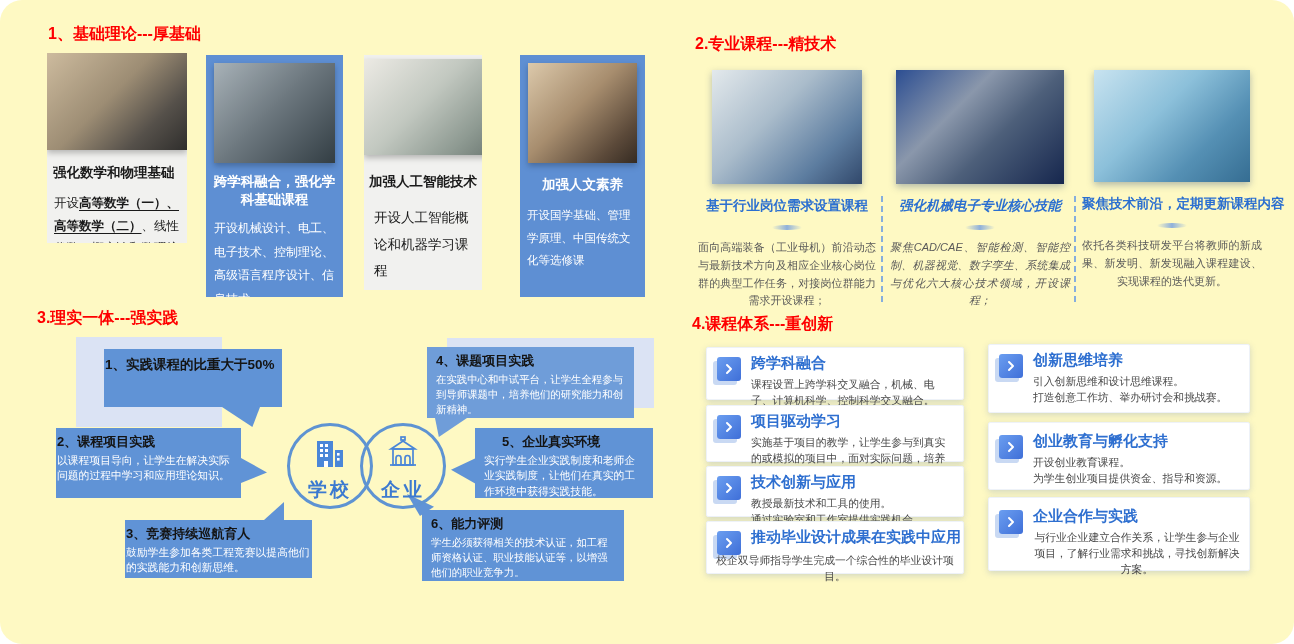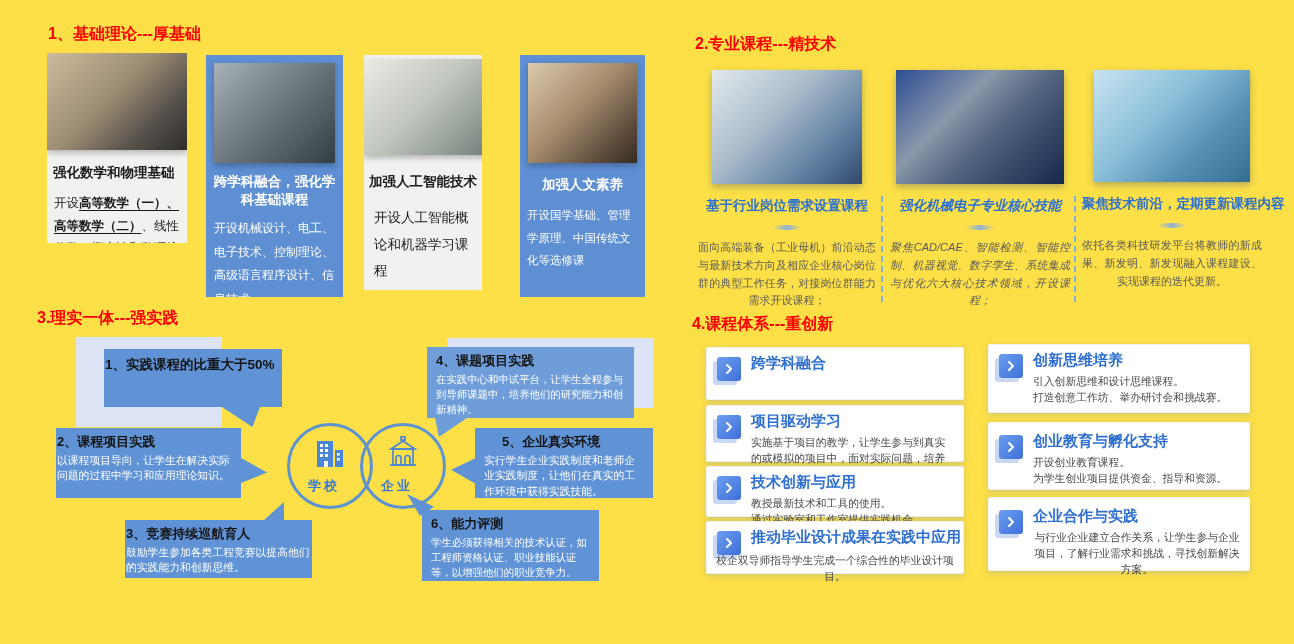--- a/index.html
+++ b/index.html
@@ -1,18 +1,18 @@
 <!DOCTYPE html>
 <html><head>
 <meta charset="utf-8">
 <style>
   html,body{margin:0;padding:0;background:#fff;}
   *{box-sizing:border-box;}
   body{font-family:"Liberation Sans","DejaVu Sans",sans-serif;}
-  .canvas{position:relative;width:1294px;height:644px;background:#fde047;overflow:hidden;}
+  .canvas{position:relative;width:1294px;height:644px;background:#fef9c3;overflow:hidden;border-radius:22px;}
 
   .sec-header{position:absolute;font-size:16px;font-weight:bold;color:#fe0000;white-space:nowrap;}
 
   
   .s1-card{position:absolute;overflow:hidden;}
   .s1-gray{background:#f1f1ef;color:#1a1a1a;}
   .s1-blue{background:#5e8fd3;color:#ffffff;font-family:Liberation Serif, serif;}
   .s1-photo{display:block;box-shadow:0 3px 6px rgba(0,0,0,.25);}
   .s1-title{font-weight:bold;font-size:13.5px;line-height:1.35;}
   .s1-body{font-size:12.5px;line-height:1.8;}
@@ -27,21 +27,21 @@
   .s2-body{margin-top:9px;font-size:11px;color:#595959;line-height:1.62;text-align:justify;text-align-last:center;}
   .s2-divider{position:absolute;width:0;border-left:2px dashed #86aedd;}
 
   
   .shadow-bubble{position:absolute;background:#dbe3f4;}
   .bubble{position:absolute;background:#6093d6;padding:6px 1px;}
   .bubble .b-title{font-size:13px;font-weight:bold;color:#141414;line-height:1.45;}
   .bubble .b-body{font-size:10.8px;color:#ffffff;line-height:1.45;margin-top:1px;}
   .tail{position:absolute;background:#6093d6;}
   .circle{position:absolute;width:86px;height:86px;border:3px solid #5e93d2;border-radius:50%;background:transparent;}
-  .venn-label{position:absolute;font-size:13px;font-weight:bold;color:#3c7ad0;letter-spacing:3px;white-space:nowrap;}
+  .venn-label{position:absolute;font-size:19px;font-weight:bold;color:#3c7ad0;letter-spacing:3px;white-space:nowrap;}
   .venn-icon{position:absolute;}
 
   
   .s4-card{position:absolute;background:#ffffff;border:1px solid #eef2f8;border-radius:2px;
            box-shadow:0 2px 6px rgba(110,140,190,.30);}
   .s4-badge{position:absolute;left:10px;top:9px;width:24px;height:24px;border-radius:3px;
             background:linear-gradient(135deg,#6b9ef0,#3f6fd8);box-shadow:-4px 4px 0 #c9d9f3;
             display:flex;align-items:center;justify-content:center;}
   .s4-title{position:absolute;left:44px;top:6px;font-size:15px;font-weight:bold;color:#2e6fd0;white-space:nowrap;}
   .s4-body{position:absolute;left:44px;right:8px;top:29px;font-size:10.8px;color:#484848;line-height:1.48;}
@@ -132,21 +132,21 @@
     <div class="b-body" style="font-size:10.4px;">在实践中心和中试平台，让学生全程参与到导师课题中，培养他们的研究能力和创新精神。</div>
     <div class="tail" style="left:8px;top:100%;width:32px;height:19px;background:#6f9dd9;clip-path:polygon(0 0,100% 0,12% 100%);"></div>
   </div>
 
   <div class="bubble" style="left:475px;top:428px;width:178px;height:70px;padding:5px 9px;">
     <div class="b-title" style="padding-left:18px;">5、企业真实环境</div>
     <div class="b-body">实行学生企业实践制度和老师企业实践制度，让他们在真实的工作环境中获得实践技能。</div>
     <div class="tail" style="left:-24px;top:30px;width:25px;height:26px;clip-path:polygon(100% 0,0 45%,100% 100%);"></div>
   </div>
 
-  <div class="bubble" style="left:422px;top:510px;width:177px;height:71px;padding:5px 9px;">
+  <div class="bubble" style="left:422px;top:510px;width:202px;height:71px;padding:5px 9px;">
     <div class="b-title">6、能力评测</div>
     <div class="b-body" style="font-size:10.4px;">学生必须获得相关的技术认证，如工程师资格认证、职业技能认证等，以增强他们的职业竞争力。</div>
     <div class="tail" style="left:-15px;top:-16px;width:27px;height:22px;clip-path:polygon(0 0,100% 58%,48% 100%);"></div>
   </div>
 
   <div class="circle" style="left:287px;top:423px;"></div>
   <div class="circle" style="left:360px;top:423px;"></div>
 
   <div class="venn-icon" style="left:312px;top:436px;">
     <svg width="36" height="36" viewBox="0 0 36 36">
@@ -181,20 +181,21 @@
 
   <div class="sec-header" style="left:692px;top:314px;">4.课程体系---重创新</div>
 
   <div class="s4-card" style="left:706px;top:347px;width:258px;height:53px;">
     <div class="s4-badge">
         <svg width="16" height="16" viewBox="0 0 24 24" fill="none" stroke="#fff" stroke-width="3" stroke-linecap="round" stroke-linejoin="round">
           <polyline points="9,6 15,12 9,18"></polyline>
         </svg>
       </div>
     <div class="s4-title">跨学科融合</div>
+    <div class="s4-body">课程设置上跨学科交叉融合，机械、电子、计算机科学、控制科学交叉融合。</div>
   </div>
 
   <div class="s4-card" style="left:706px;top:405px;width:258px;height:57px;">
     <div class="s4-badge">
         <svg width="16" height="16" viewBox="0 0 24 24" fill="none" stroke="#fff" stroke-width="3" stroke-linecap="round" stroke-linejoin="round">
           <polyline points="9,6 15,12 9,18"></polyline>
         </svg>
       </div>
     <div class="s4-title">项目驱动学习</div>
     <div class="s4-body">实施基于项目的教学，让学生参与到真实的或模拟的项目中，面对实际问题，培养创新解决方案的能力。</div>

